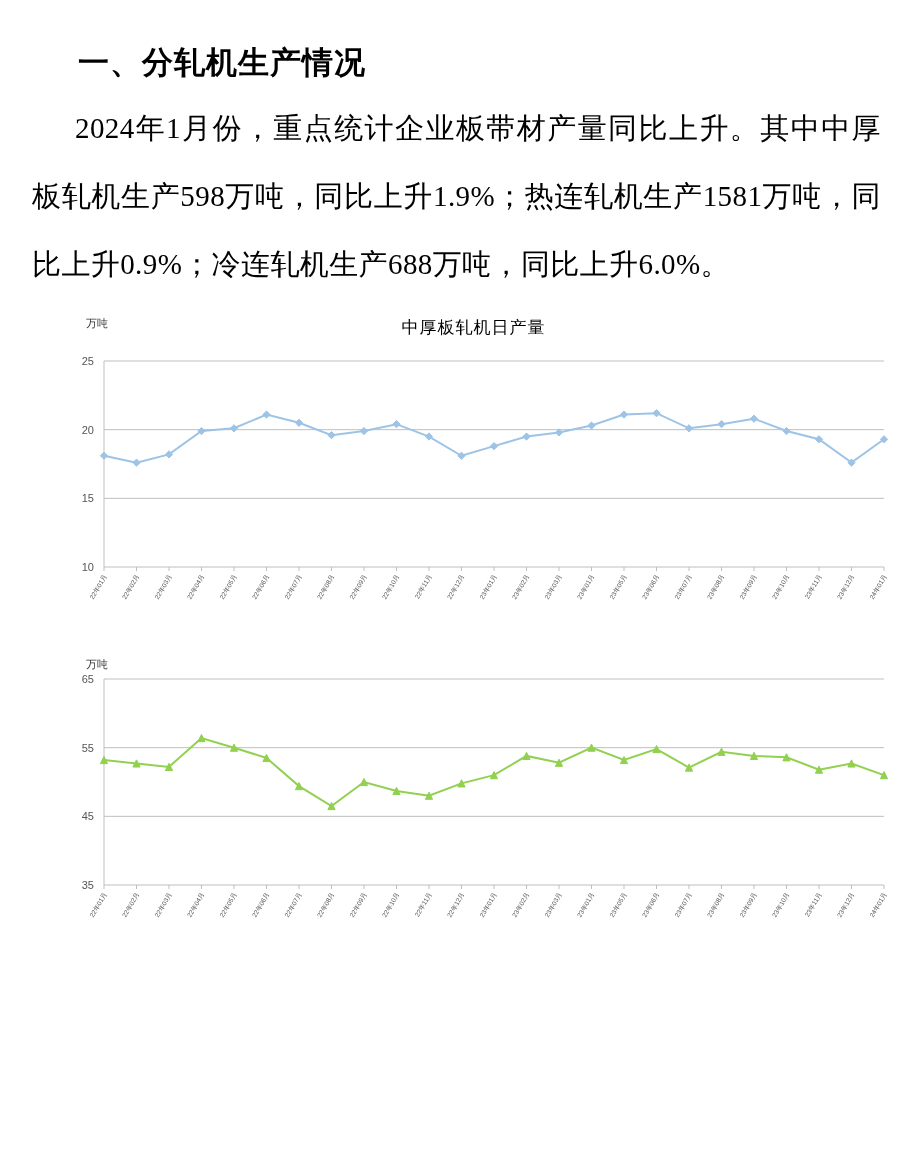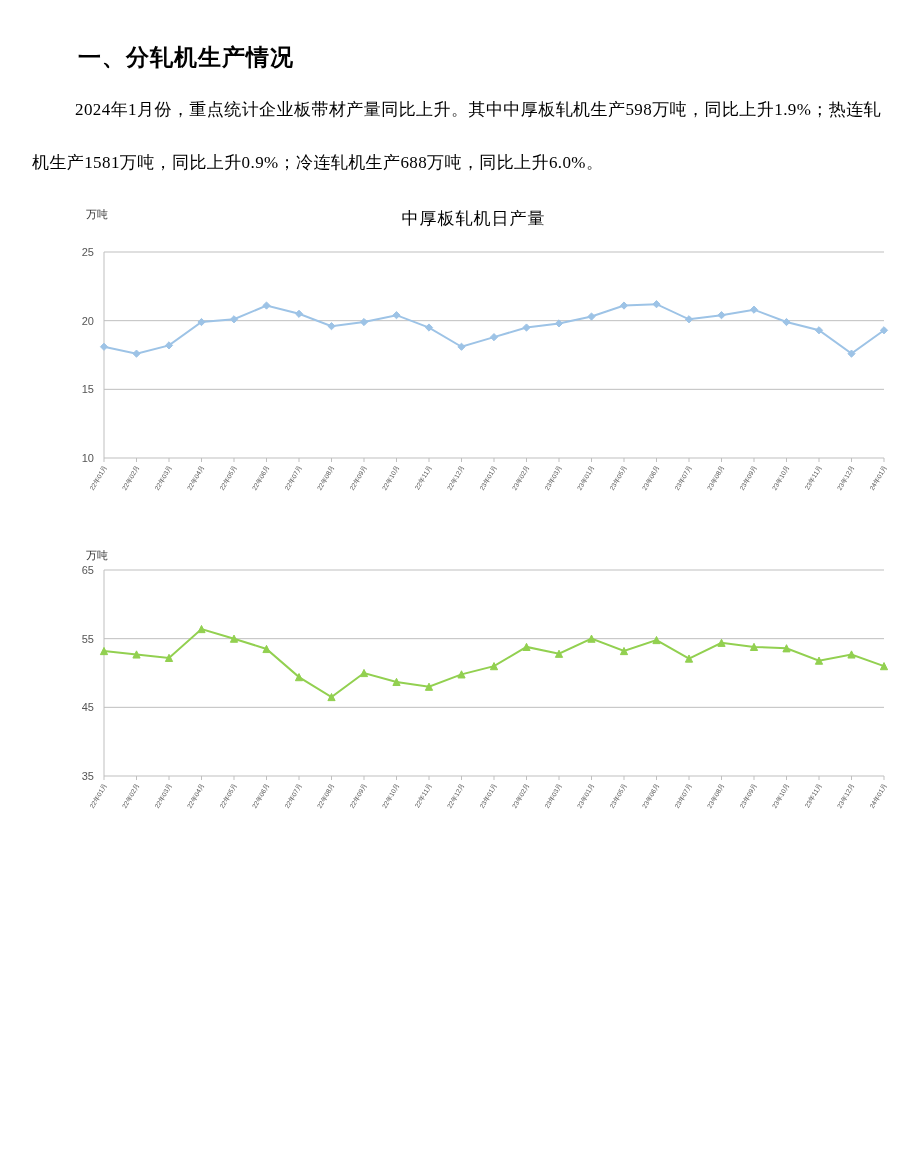--- a/index.html
+++ b/index.html
@@ -18,27 +18,27 @@
   .page {
     width: 917px;
     height: 1153px;
     position: relative;
     box-sizing: border-box;
     padding: 26px 26px 0 26px;
   }
   h1.section-title {
     font-family: "DejaVu Sans", sans-serif;
     font-weight: bold;
-    font-size: 23px;
+    font-size: 31px;
     margin: 16px 0 10px 52px;
     letter-spacing: 1px;
   }
   p.para {
-    font-size: 17px;
-    line-height: 53px;
+    font-size: 29px;
+    line-height: 68px;
     margin: 0 10px 0 6px;
     text-align: justify;
     text-indent: 43px;
     letter-spacing: 0.4px;
   }
   .chart-block {
     position: relative;
     margin-top: 18px;
   }
   .chart-title {

